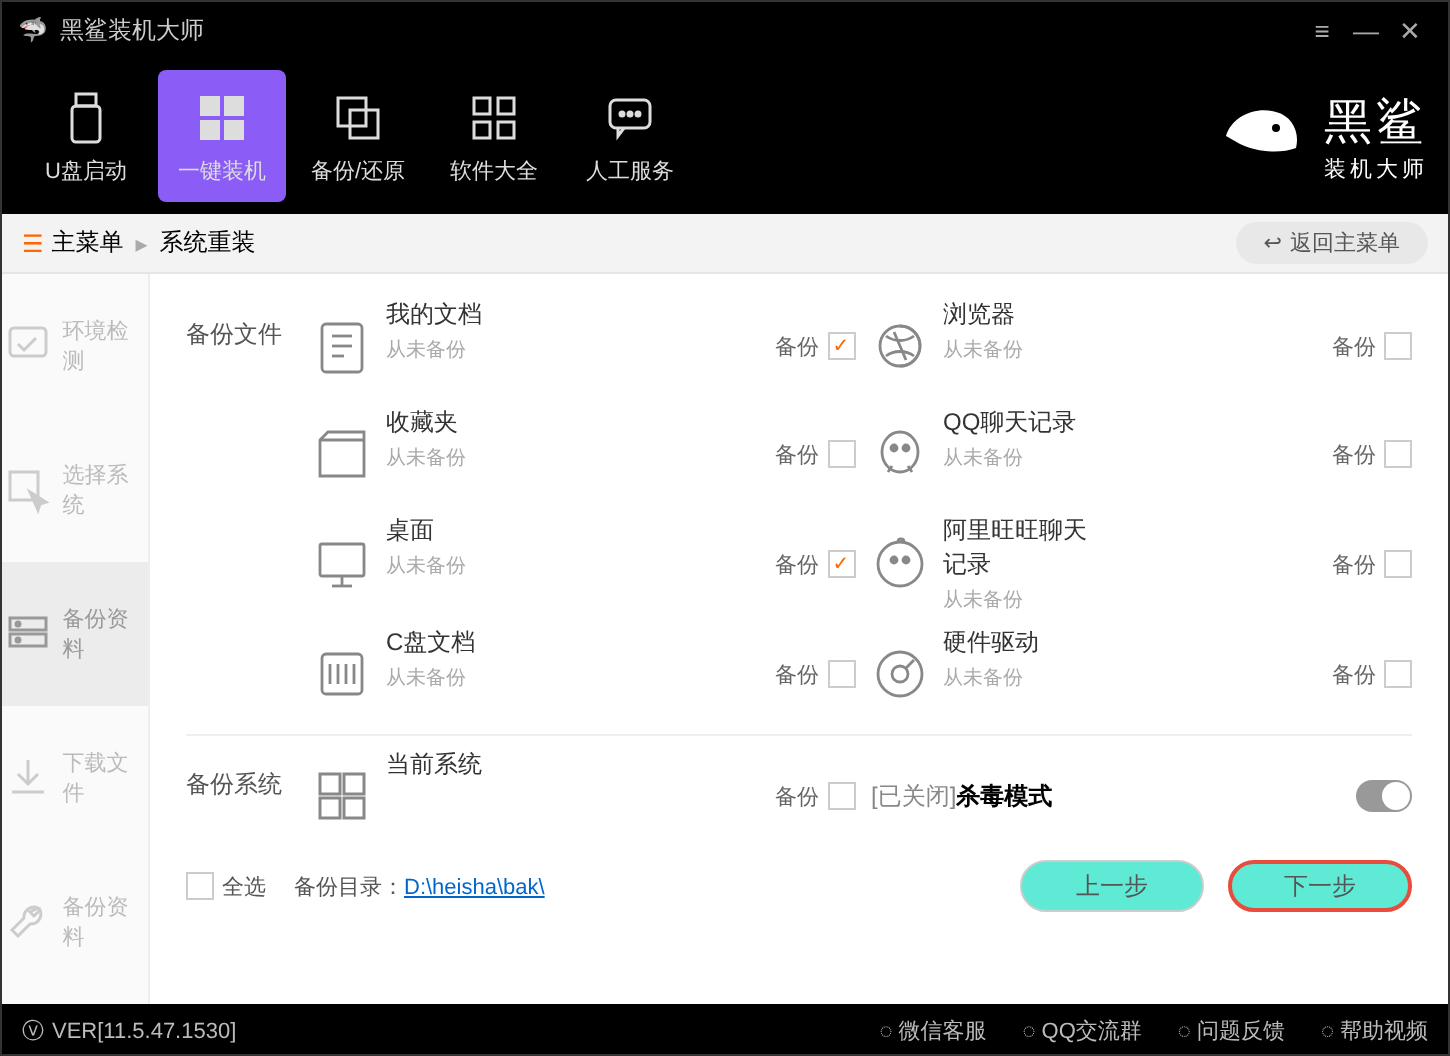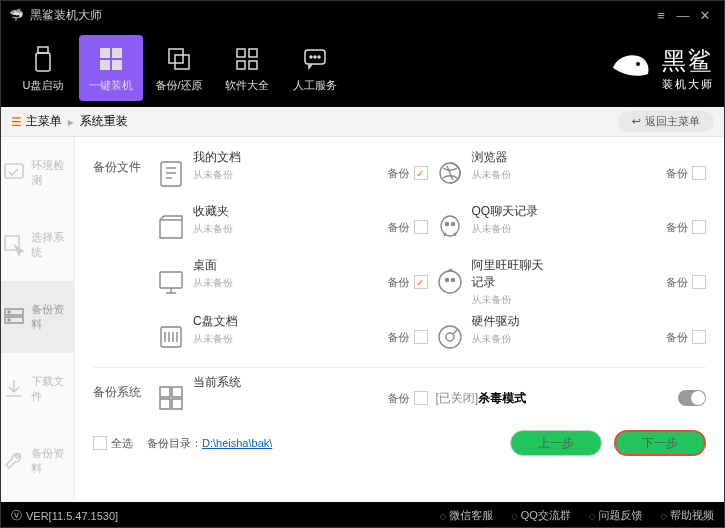--- a/index.html
+++ b/index.html
@@ -38,21 +38,21 @@
 .chk{width:14px;height:14px;border:1px solid #ccc;display:inline-flex;align-items:center;justify-content:center;font-size:10px;color:#f60}
 .chk.on::after{content:"✓"}
 .kill{display:flex;align-items:center;min-height:42px;padding-left:8px}
 .toggle{margin-left:auto;width:28px;height:16px;border-radius:8px;background:#999;position:relative}
 .toggle::after{content:"";position:absolute;right:1px;top:1px;width:14px;height:14px;background:#fff;border-radius:50%}
 .bottom{display:flex;align-items:center;margin-top:6px;height:30px}
 .selall{display:flex;align-items:center;gap:4px;font-size:11px;color:#555}
 .bdir{margin-left:14px;font-size:11px;color:#555}
 .bdir a{color:#06c;text-decoration:underline}
 .navbtns{margin-left:auto;display:flex;gap:12px}
-.pbtn{width:92px;height:26px;border-radius:13px;border:1px solid #ccc;background:#22c55e;display:flex;align-items:center;justify-content:center;font-size:12px;color:#555;cursor:pointer}
+.pbtn{width:92px;height:26px;border-radius:13px;border:1px solid #ccc;background:#5eead4;display:flex;align-items:center;justify-content:center;font-size:12px;color:#555;cursor:pointer}
 .pbtn.primary{border:2px solid #e74c3c;color:#555}
 .footer{height:27px;background:#000;color:#bbb;display:flex;align-items:center;padding:0 10px;font-size:11px;gap:18px}
 .footer .v{display:flex;align-items:center;gap:4px}
 .footer .links{margin-left:auto;display:flex;gap:18px}
 .footer .links span{display:flex;align-items:center;gap:3px;cursor:pointer}
 svg{display:block}
 </style>
 </head>
 <body>
 

